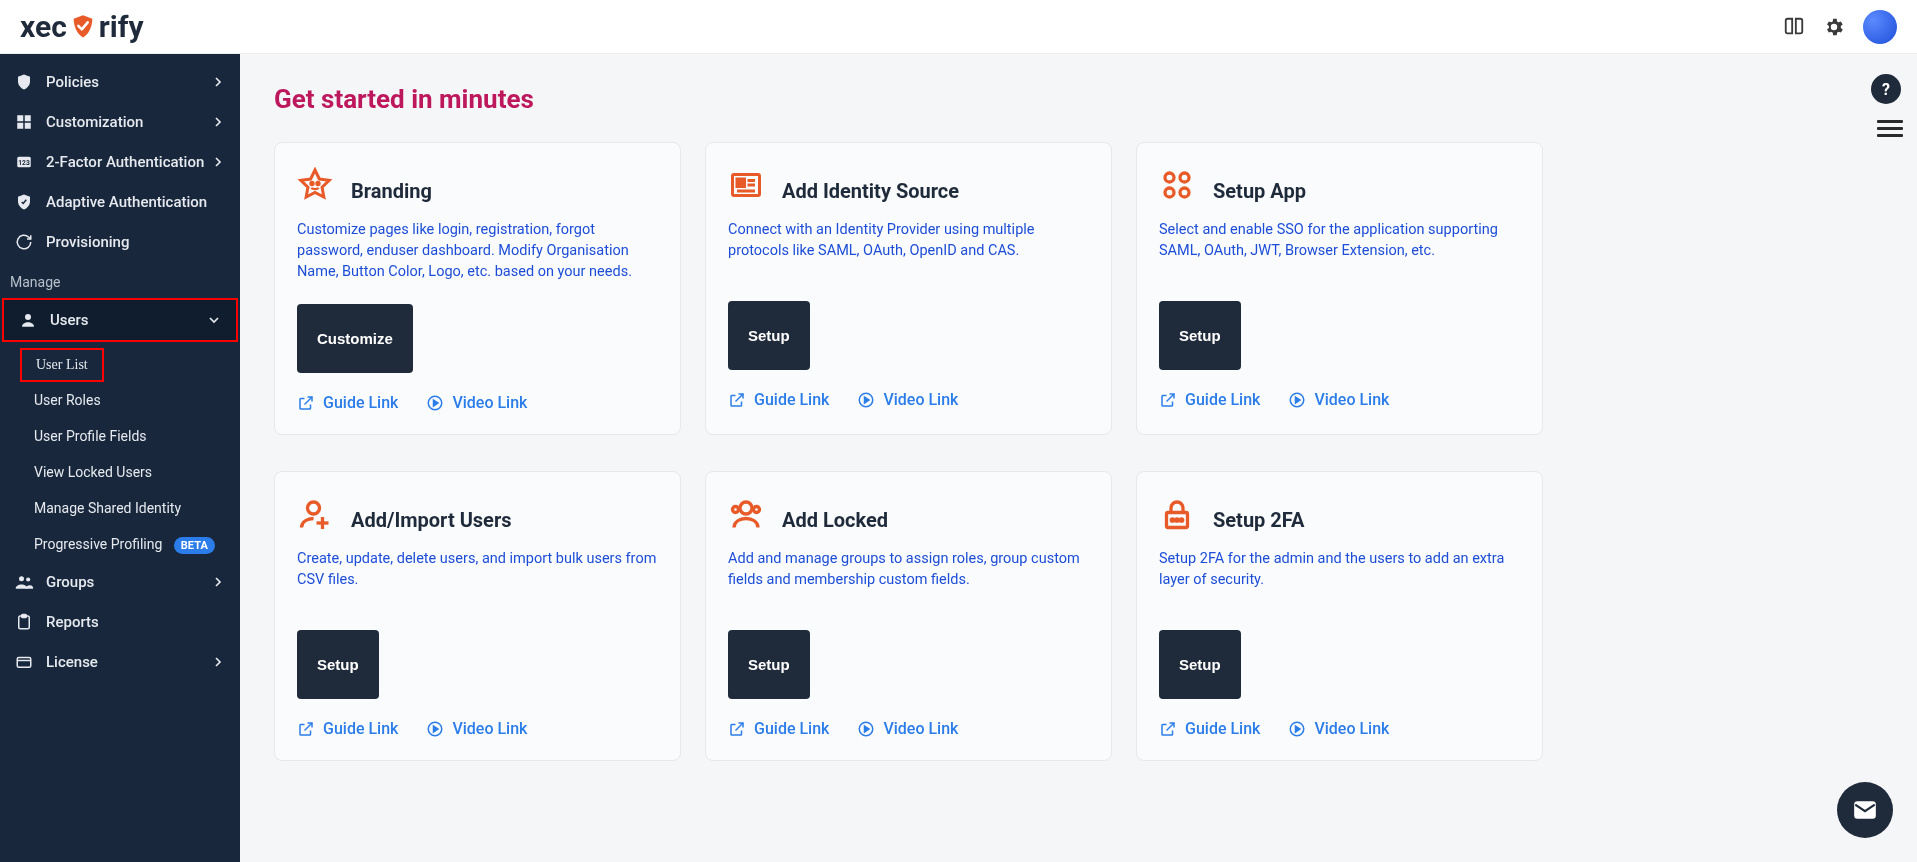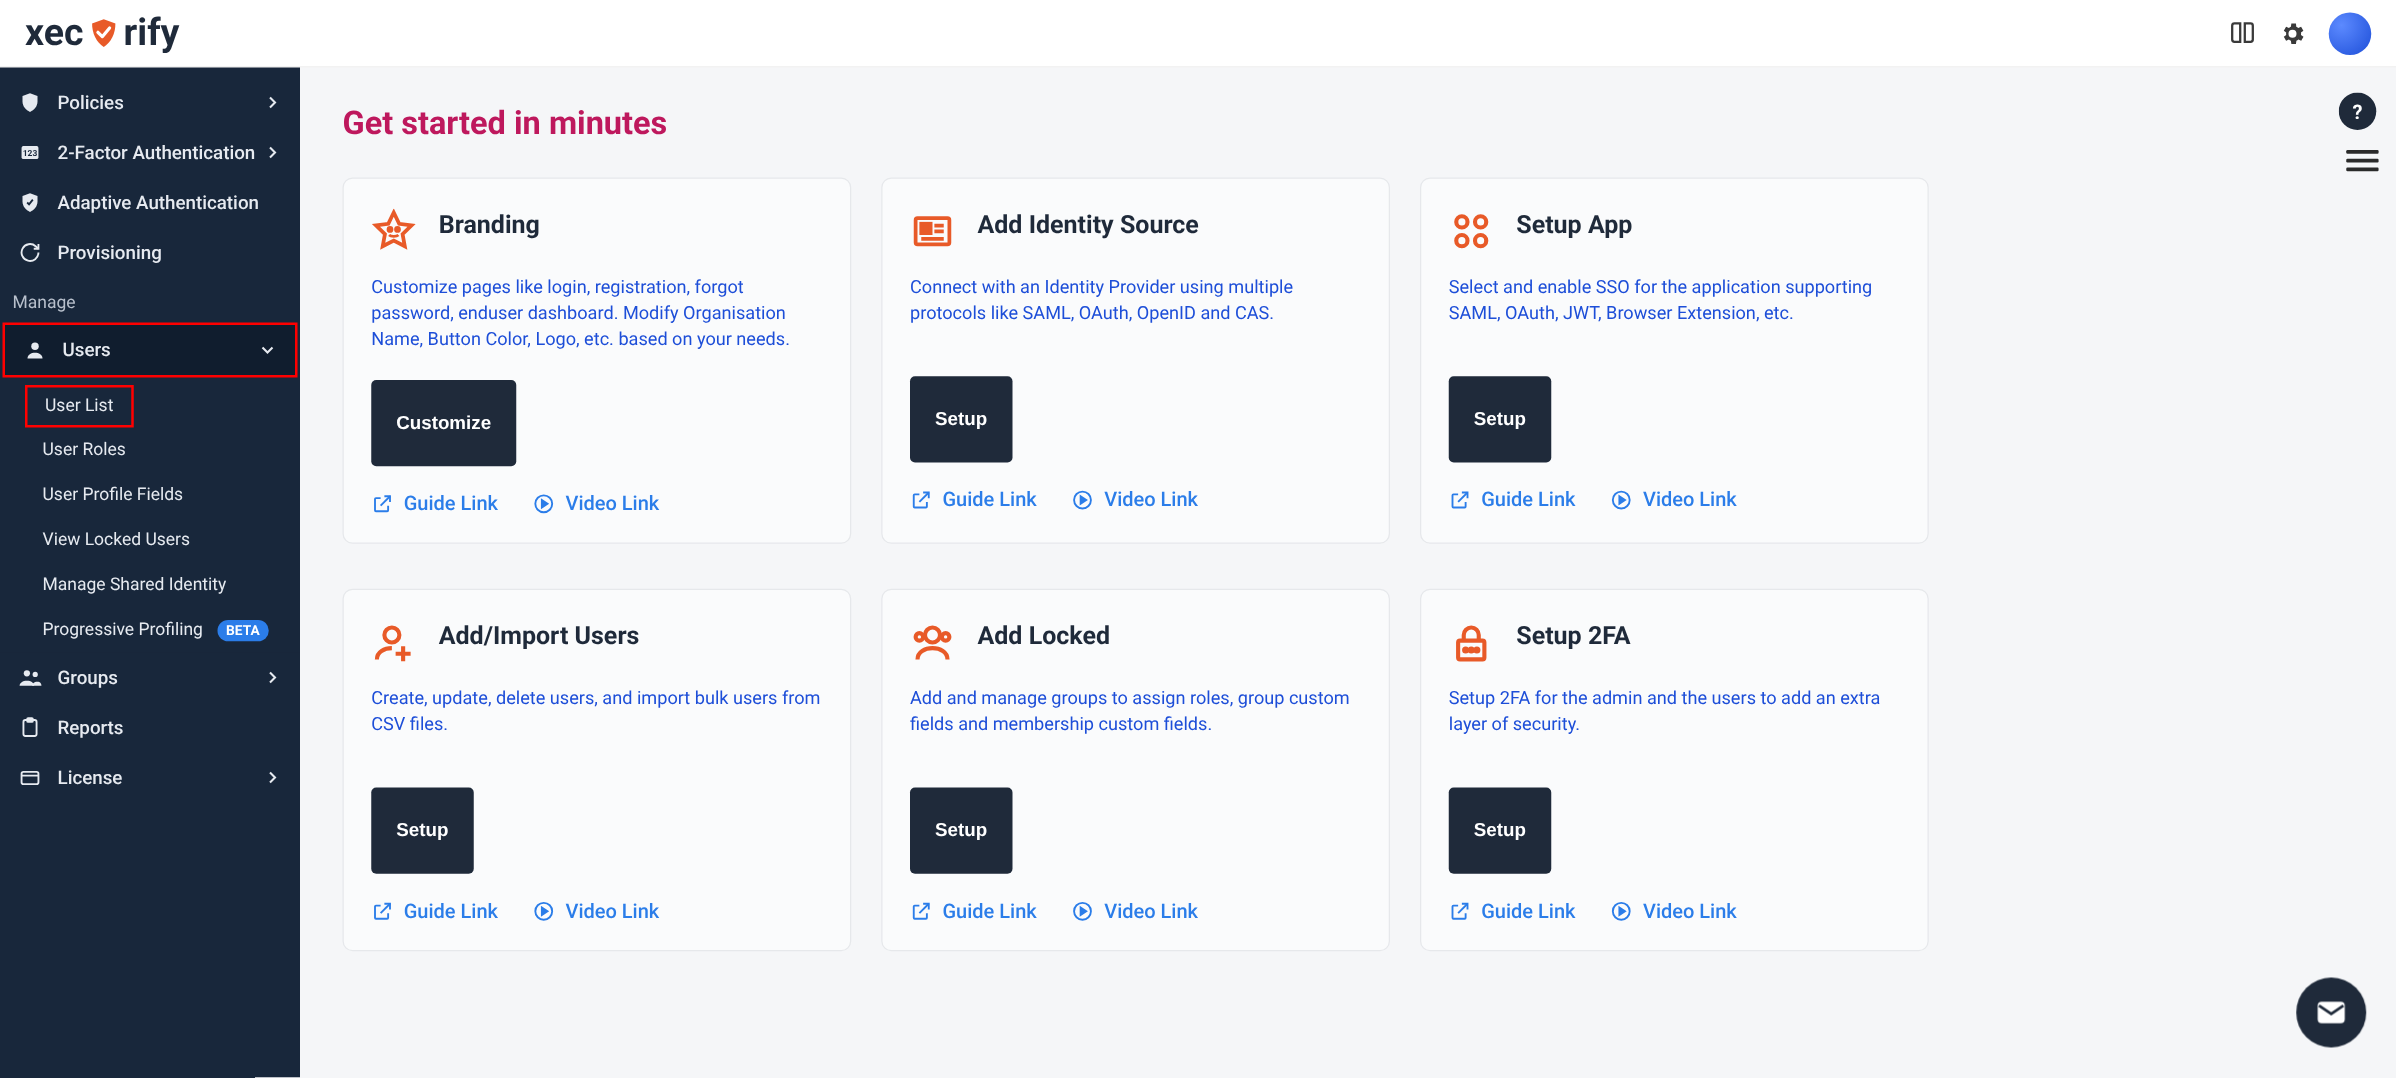--- a/index.html
+++ b/index.html
@@ -91,21 +91,21 @@
     grid-template-columns: repeat(3, 407px);
     gap: 36px 24px;
   }
   .card {
     background:#fafbfc;
     border:1px solid #e6e8eb;
     border-radius:8px;
     padding: 24px 22px 22px;
   }
   .card-header {
-    display:flex; align-items:flex-start; gap:18px; margin-bottom:16px;
+    display:flex; align-items:flex-end; gap:18px; margin-bottom:16px;
   }
   .card-icon {
     width:36px; height:36px; display:flex; align-items:center; justify-content:center;
     color:#e85a28;
   }
   .card-title {
     font-size: 20px; font-weight:700; color:#1f2a3a;
   }
   .card-desc {
     font-size:14.5px; color:#1d4ed8; line-height:1.45; margin-bottom:22px;
@@ -182,20 +182,36 @@
               <path d="M12 2 20 5v6c0 5-3.5 9.2-8 11-4.5-1.8-8-6-8-11V5z"></path>
             </svg>
         </span>
         <span>Policies</span>
       </div>
       <svg class="chevron" viewBox="0 0 24 24" fill="none" stroke="currentColor" stroke-width="2.5">
           <path d="M9 6l6 6-6 6"></path>
         </svg>
     </div>
 
+    <div class="nav-item">
+      <div class="left">
+        <span class="nav-icon">
+          <svg width="18" height="18" viewBox="0 0 24 24" fill="currentColor">
+              <rect x="3" y="3" width="8" height="8"></rect>
+              <rect x="13" y="3" width="8" height="8"></rect>
+              <rect x="3" y="13" width="8" height="8"></rect>
+              <rect x="13" y="13" width="8" height="8"></rect>
+            </svg>
+        </span>
+        <span>Customization</span>
+      </div>
+      <svg class="chevron" viewBox="0 0 24 24" fill="none" stroke="currentColor" stroke-width="2.5">
+          <path d="M9 6l6 6-6 6"></path>
+        </svg>
+    </div>
 
     <div class="nav-item">
       <div class="left">
         <span class="nav-icon">
           <svg width="18" height="18" viewBox="0 0 24 24" fill="currentColor">
               <rect x="3" y="5" width="18" height="14" rx="2"></rect>
               <text x="12" y="16" font-size="9" fill="#18273b" text-anchor="middle" font-weight="700">123</text>
             </svg>
         </span>
         <span>2-Factor Authentication</span>
@@ -242,21 +258,21 @@
           </span>
           <span>Users</span>
         </div>
         <svg class="chevron" viewBox="0 0 24 24" fill="none" stroke="currentColor" stroke-width="2.5">
             <path d="M6 9l6 6 6-6"></path>
           </svg>
       </div>
     </div>
 
     <div class="sub-list">
-      <div style="padding: 4px 16px 0 20px;">
+      <div style="padding: 4px 16px 0 20px; font-family: Liberation Serif, serif;">
         <div class="highlight-red" style="display:inline-block; padding:0;">
           <div class="sub-item" style="padding:7px 14px;">
             <span>User List</span>
           </div>
         </div>
       </div>
       <div class="sub-item">
         <span>User Roles</span>
       </div>
       <div class="sub-item">

